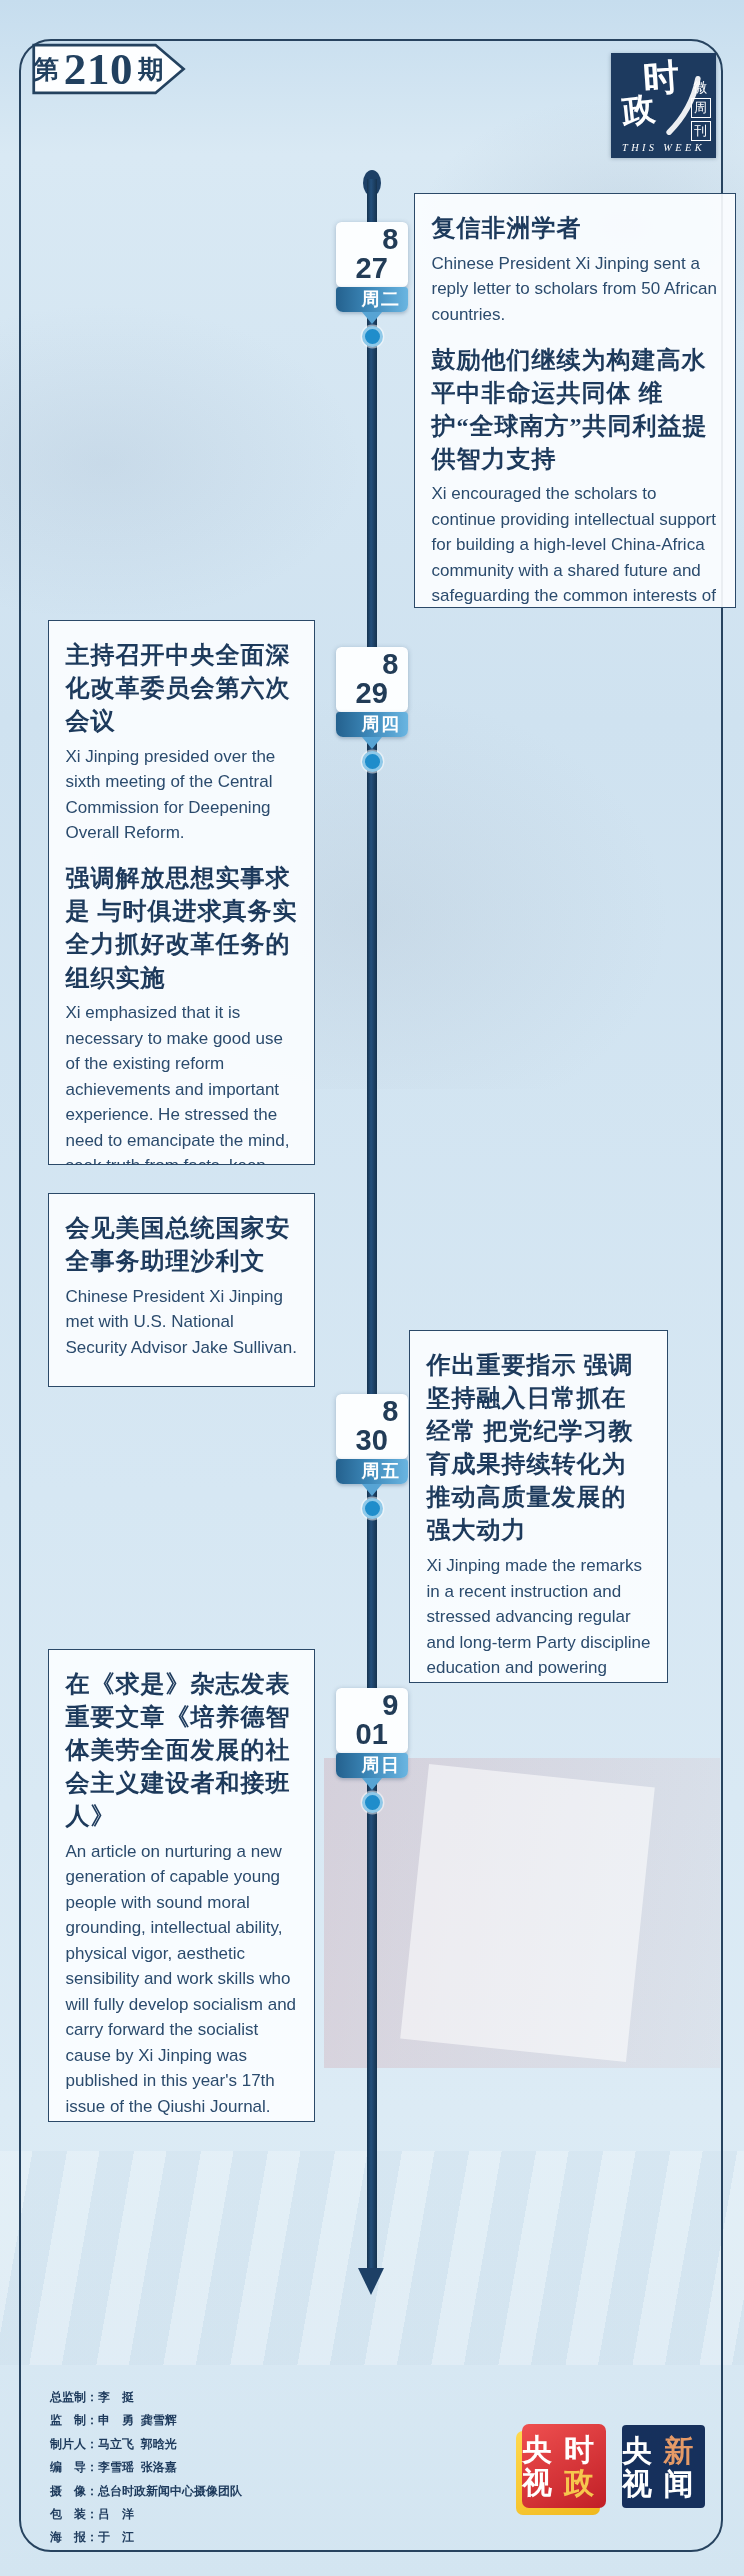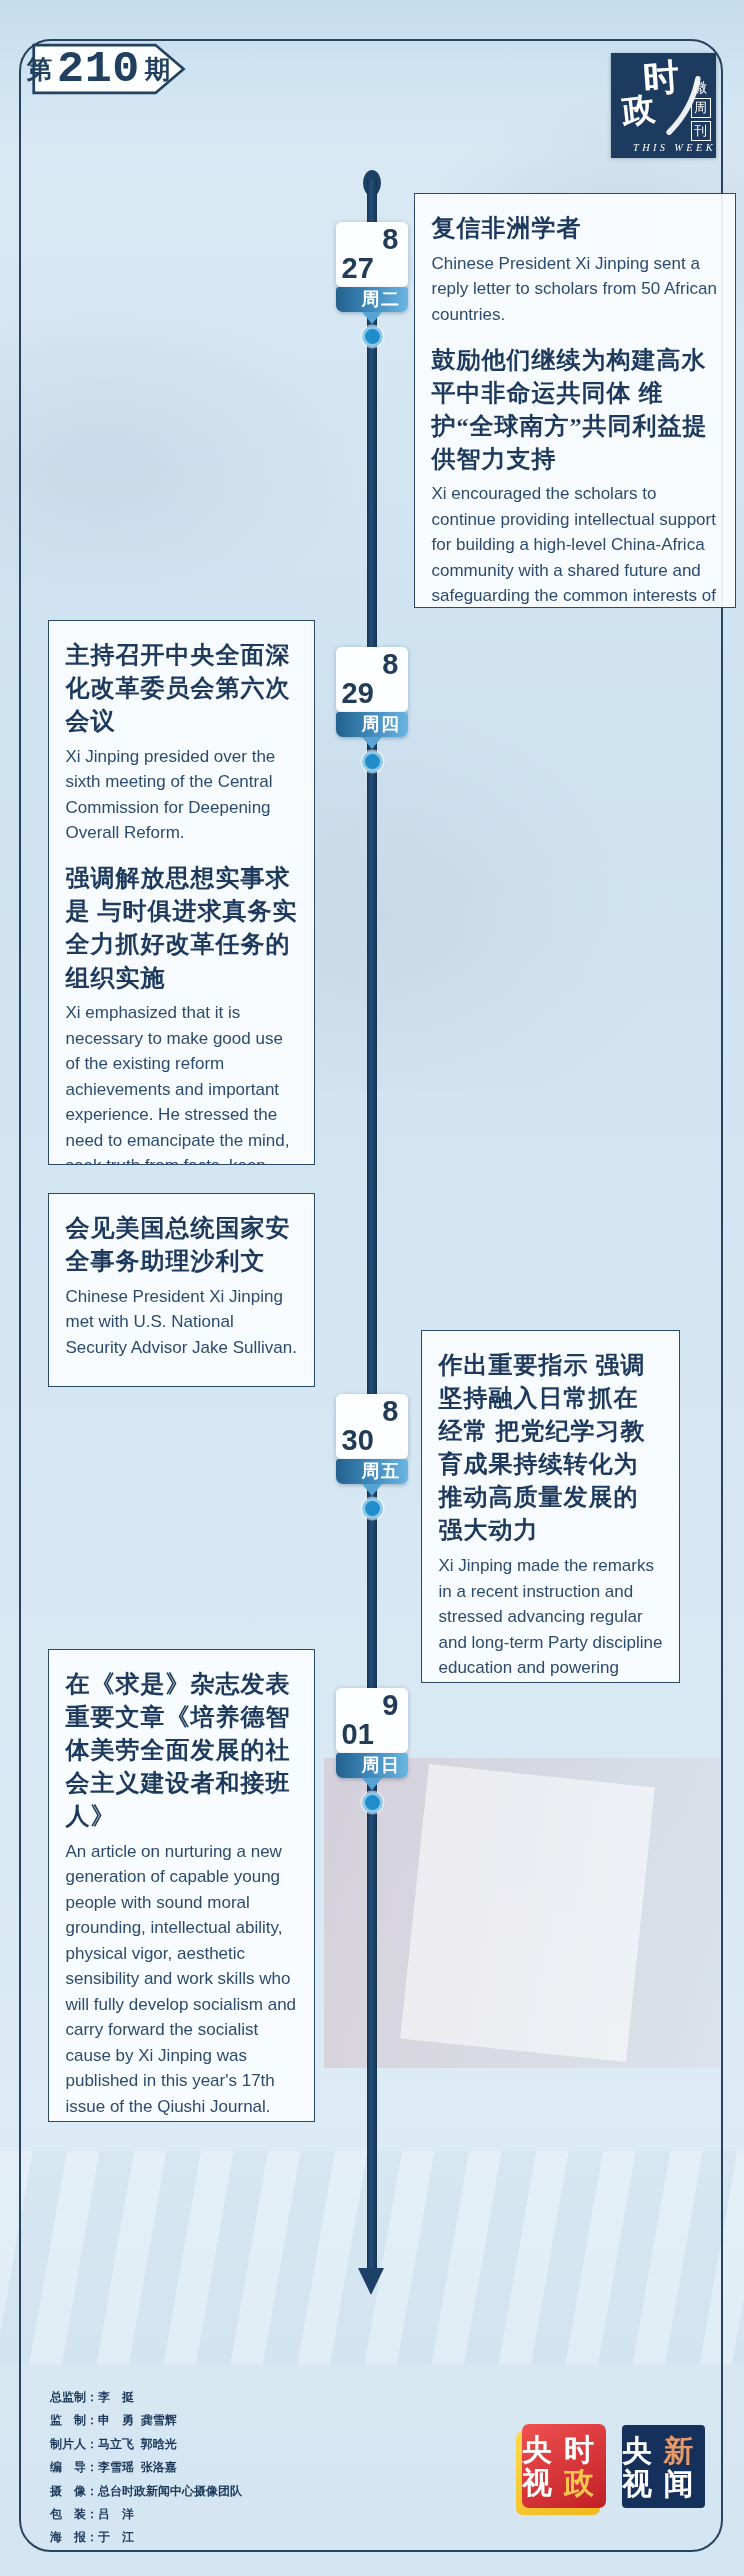--- a/index.html
+++ b/index.html
@@ -21,43 +21,43 @@
     background:repeating-linear-gradient(100deg,rgba(255,255,255,.5) 0 32px,rgba(188,209,224,.35) 32px 66px);}
   .frame{
     position:absolute;left:19.3px;top:39px;width:704px;height:2513px;box-sizing:border-box;
     border:2.8px solid #27435f;border-radius:32px;
   }
   
   .issue-badge{position:absolute;left:31px;top:43px;width:156px;height:52px;}
   .issue-badge svg{position:absolute;left:0;top:0;}
   .issue-text{position:absolute;left:0;top:0;width:135px;height:52px;display:flex;align-items:center;justify-content:center;gap:4.8px;color:#21405f;}
   .issue-prefix,.issue-suffix{font-family:"Liberation Serif","DejaVu Serif",serif;font-size:25.5px;font-weight:700;}
-  .issue-number{font-family:Liberation Mono, monospace;font-size:45px;font-weight:700;letter-spacing:0.7px;line-height:1;}
+  .issue-number{font-family:Liberation Serif, serif;font-size:45px;font-weight:700;letter-spacing:0.7px;line-height:1;}
   
   .brand-logo{position:absolute;left:611px;top:53px;width:105px;height:105px;background:#1d3a5f;box-shadow:0 1.4px 4.1px rgba(20,40,70,.35);}
   .cal{position:absolute;color:#fff;font-family:"Liberation Serif","DejaVu Serif",serif;font-weight:700;line-height:1;}
   .cal-shi{left:32px;top:6.9px;font-size:36px;transform:rotate(-4deg);}
   .cal-zheng{left:11px;top:41px;font-size:33px;transform:rotate(-6deg);}
   .swoosh{position:absolute;left:54px;top:23.4px;}
   .vert-col{position:absolute;right:5.5px;top:27.6px;display:flex;flex-direction:column;align-items:center;gap:3.4px;color:#fff;}
   .vert-ch{font-family:"Liberation Serif","DejaVu Serif",serif;font-size:13.8px;line-height:1;}
   .vert-boxed{border:1.4px solid #fff;width:18px;height:18px;display:flex;align-items:center;justify-content:center;font-size:13px;}
-  .logo-caption{position:absolute;left:0;bottom:5.5px;width:100%;text-align:right;color:#fff;
+  .logo-caption{position:absolute;left:0;bottom:5.5px;width:100%;text-align:center;color:#fff;
     font-family:"Liberation Serif","DejaVu Serif",serif;font-style:italic;font-size:10.3px;letter-spacing:3.4px;white-space:nowrap;}
   
   .tl-cap{position:absolute;left:363px;top:170px;width:18px;height:26px;border-radius:50%;background:#1d4066;}
   .tl-line{position:absolute;left:367px;top:179px;width:9.7px;height:2090px;background:linear-gradient(90deg,#16334f,#24507c 40%,#16334f);}
   .tl-arrow{position:absolute;left:358px;top:2268px;width:0;height:0;border-left:13.8px solid transparent;border-right:13.8px solid transparent;border-top:27.6px solid #1d4066;}
   
   .marker{position:absolute;left:336px;width:72px;}
   .m-card{height:65px;background:#fcfeff;border-radius:5.5px;box-shadow:0 1.4px 4.8px rgba(25,55,90,.28);
     box-sizing:border-box;padding:3.4px 5.5px 4.8px;display:flex;flex-direction:column;justify-content:space-between;}
   .m-month{font-size:29px;font-weight:700;color:#223c57;text-align:right;line-height:1;padding-right:4.1px;}
   .m-div{height:2.8px;background:#223c57;margin-left:4.1px;}
-  .m-day{font-size:29px;font-weight:700;color:#223c57;text-align:left;line-height:1;padding-right:0.7px;}
+  .m-day{font-size:29px;font-weight:700;color:#223c57;text-align:center;line-height:1;padding-right:0.7px;}
   .m-band{height:25px;background:linear-gradient(90deg,#24618e 0%,#3c87b8 45%,#6ab5e1 100%);
     border-radius:3.4px 3.4px 6.9px 6.9px;color:#fff;font-weight:700;font-size:18px;line-height:25px;
     text-align:right;padding-right:7.6px;letter-spacing:1.4px;box-sizing:border-box;box-shadow:0 1.4px 3.4px rgba(25,55,90,.25);}
   .m-pointer{width:0;height:0;margin:0 auto;border-left:10.3px solid transparent;border-right:10.3px solid transparent;border-top:12.4px solid #57a4d4;}
   .m-dot{width:15px;height:15px;border-radius:50%;background:#1f8dcb;border:3.4px solid #8fc9e9;margin:2.1px auto 0;box-shadow:0 0 0 1.4px rgba(255,255,255,.5);}
   
   .news-box{position:absolute;background:rgba(251,253,255,.92);border:1.4px solid #2b4968;box-sizing:border-box;
     padding:12.4px 16.5px;overflow:hidden;}
   .cn-title{margin:5.5px 0 1.4px;font-family:"Liberation Serif","DejaVu Serif",serif;font-weight:700;
     font-size:24px;line-height:1.38;color:#1d3a5c;letter-spacing:1px;}
@@ -182,21 +182,21 @@
   </div>
 </section>
 
 <section class="news-box" style="left:48px;top:1193px;width:267px;height:194px">
   <div class="sec">
     <h3 class="cn-title">会见美国总统国家安全事务助理沙利文</h3>
     <p class="en-body">Chinese President Xi Jinping met with U.S. National Security Advisor Jake Sullivan.</p>
   </div>
 </section>
 
-<section class="news-box" style="left:421px;top:1330px;width:259px;height:353px">
+<section class="news-box" style="left:409px;top:1330px;width:259px;height:353px">
   <div class="sec">
     <h3 class="cn-title">作出重要指示 强调坚持融入日常抓在经常 把党纪学习教育成果持续转化为推动高质量发展的强大动力</h3>
     <p class="en-body">Xi Jinping made the remarks in a recent instruction and stressed advancing regular and long-term Party discipline education and powering China's high-quality development with the achievements of a Party-wide campaign on discipline education.</p>
   </div>
 </section>
 
 <section class="news-box" style="left:48px;top:1649px;width:267px;height:473px">
   <div class="sec">
     <h3 class="cn-title">在《求是》杂志发表重要文章《培养德智体美劳全面发展的社会主义建设者和接班人》</h3>
     <p class="en-body">An article on nurturing a new generation of capable young people with sound moral grounding, intellectual ability, physical vigor, aesthetic sensibility and work skills who will fully develop socialism and carry forward the socialist cause by Xi Jinping was published in this year's 17th issue of the Qiushi Journal.</p>

